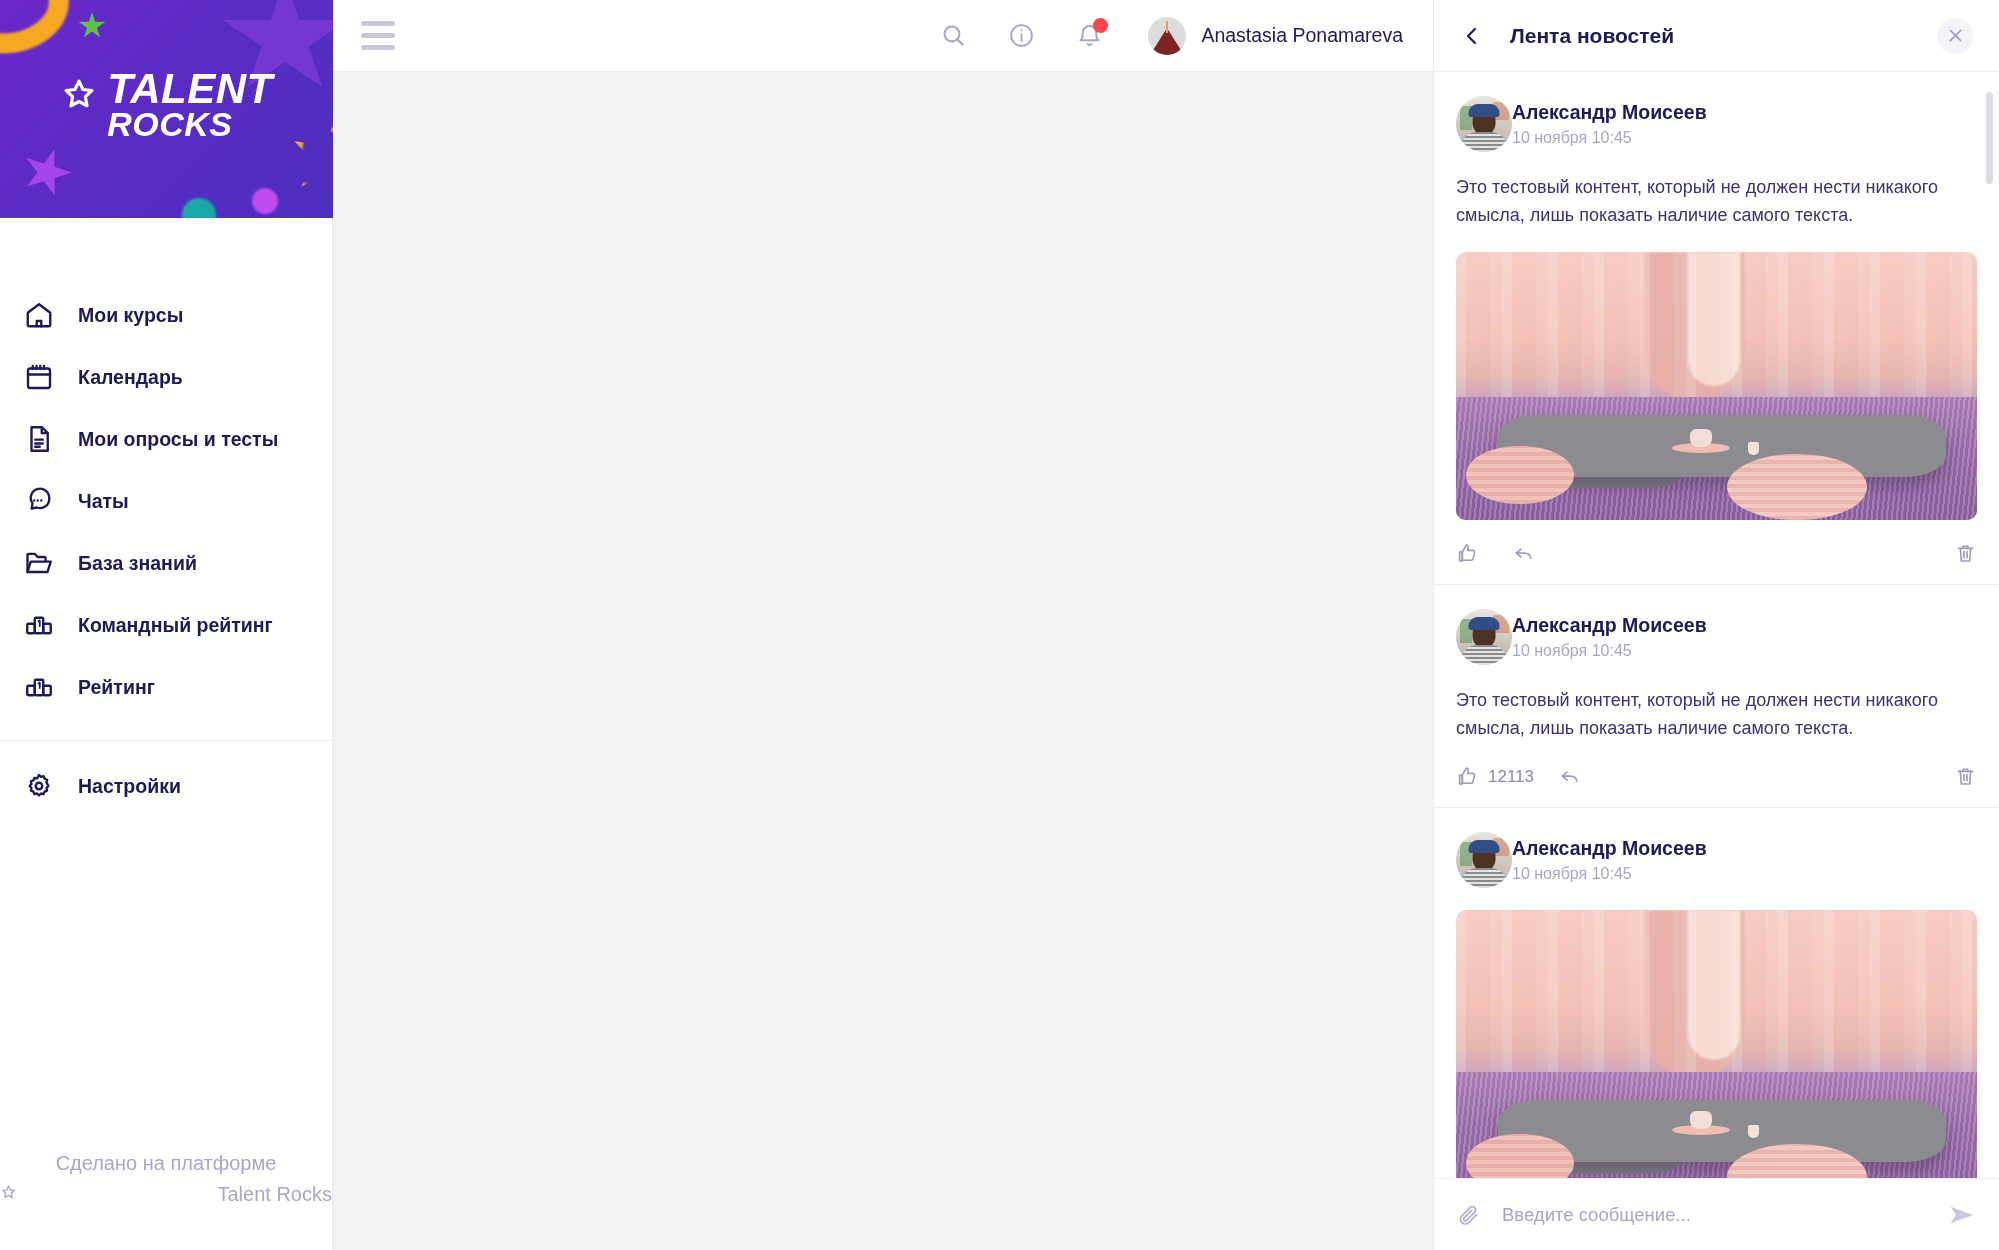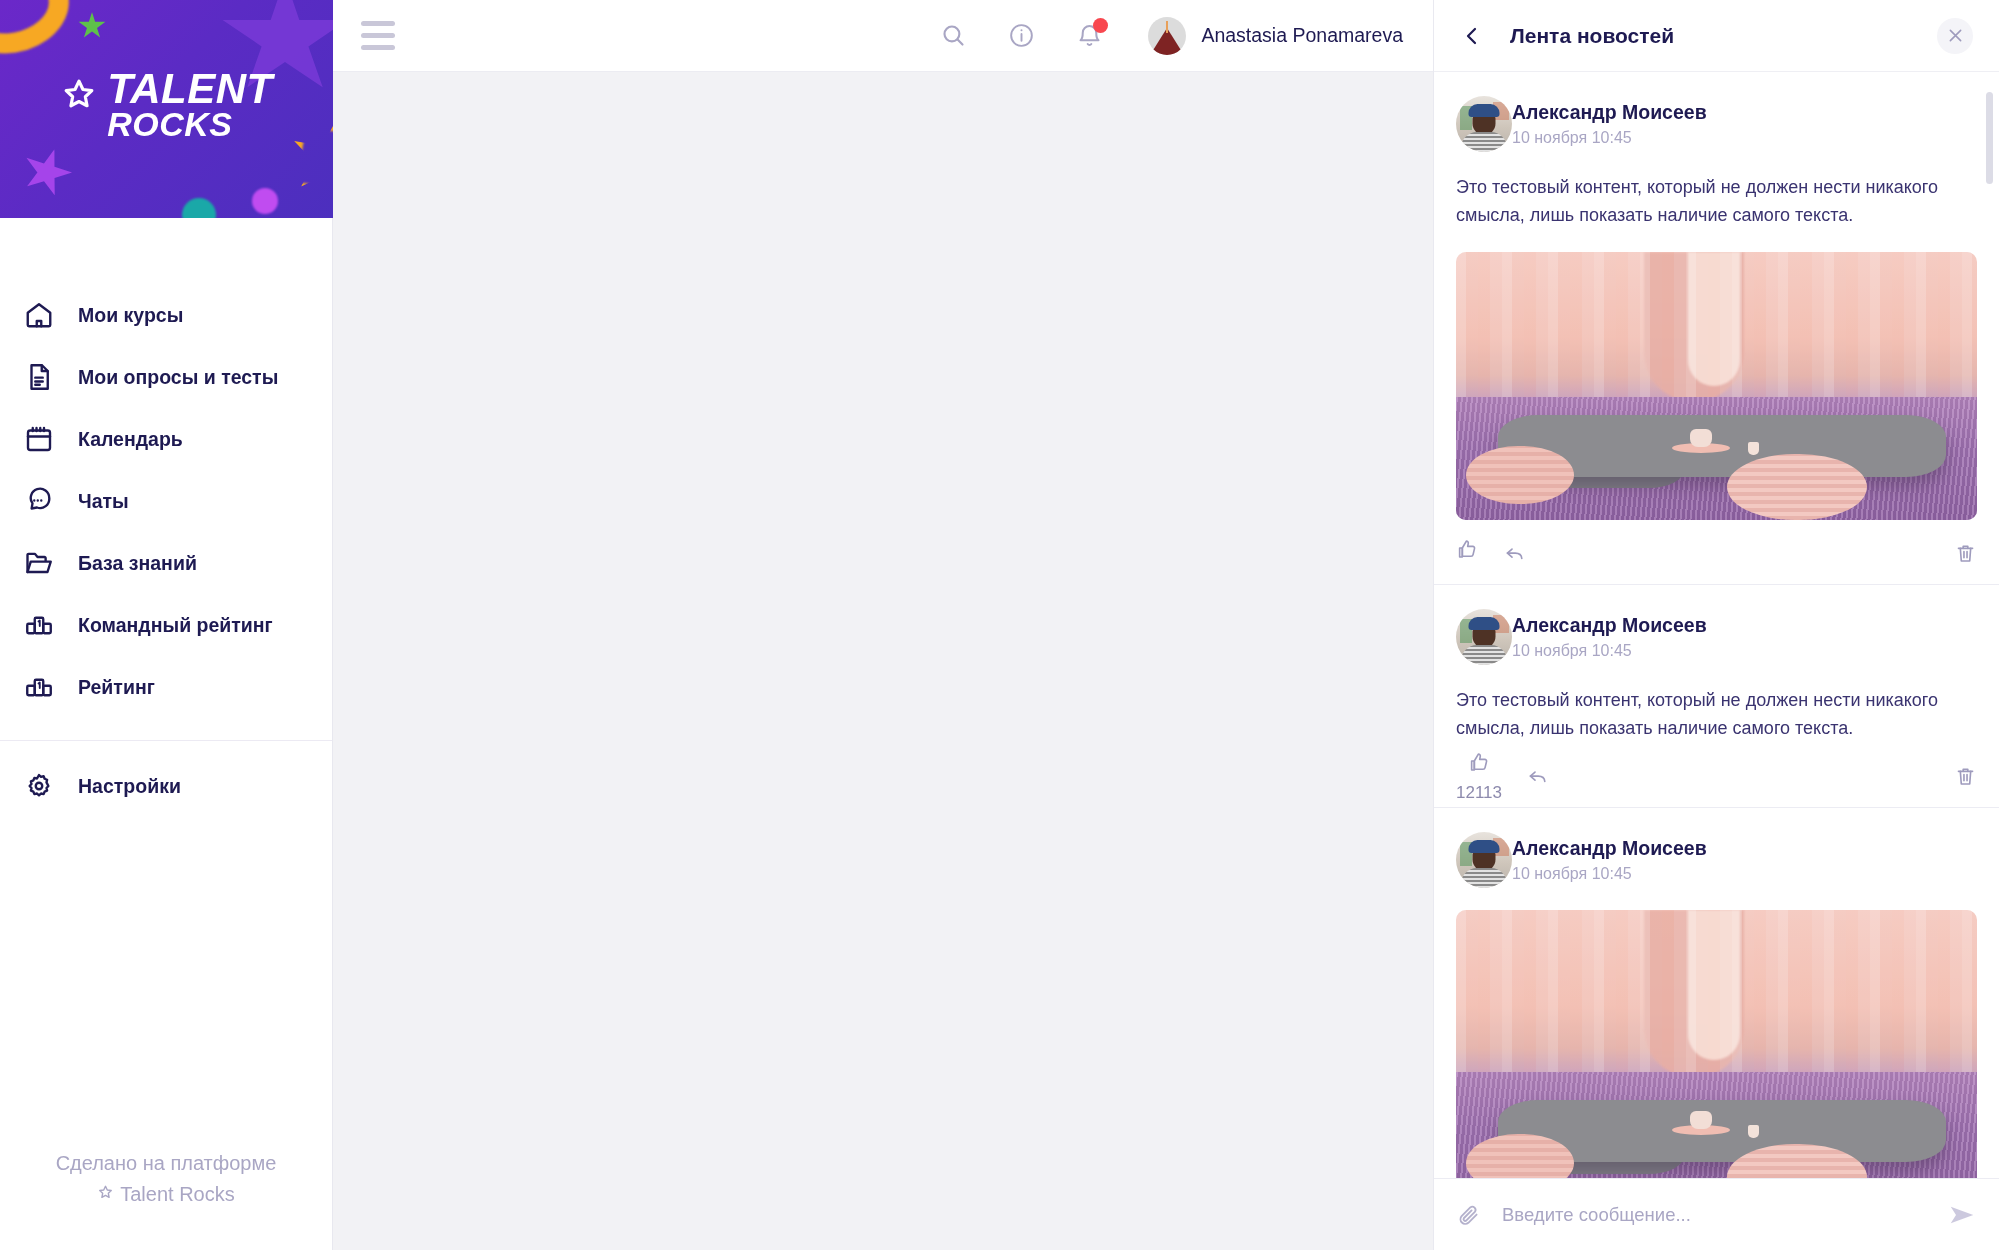--- a/index.html
+++ b/index.html
@@ -71,21 +71,21 @@
     cursor: pointer; color: #1e1a52;
   }
   .nav-ico { width: 34px; height: 34px; flex: none; display: flex; align-items: center; justify-content: center; }
   .nav-label { font-size: 19.5px; font-weight: 700; color: #1e1a52; white-space: nowrap; }
   .nav-sep { height: 1px; background: #eceaf3; margin: 22px 0 14px 0; }
   .sb-spacer { flex: 1 1 auto; }
   .sb-footer {
     padding-bottom: 40px; text-align: center;
     color: #a9a6c4; font-size: 20px; line-height: 1.55;
   }
-  .sb-footer .row2 { display: flex; align-items: center; justify-content: center; gap: 6px; }
+  .sb-footer .row2 { display: flex; align-items: center; justify-content: space-between; gap: 6px; }
 
   
   .center { flex: 1 1 auto; display: flex; flex-direction: column; min-width: 0; background: #f2f2f5; }
   .topbar {
     height: 72px; background: #ffffff; border-bottom: 1px solid #ececf2;
     display: flex; align-items: center; padding: 0 0 0 28px; flex: none;
   }
   .hamburger { width: 44px; height: 44px; display: flex; flex-direction: column; justify-content: center; gap: 7px; cursor: pointer; }
   .hamburger span { display: block; width: 34px; height: 5px; border-radius: 3px; background: #c9c7d8; }
   .topbar-right { margin-left: auto; display: flex; align-items: center; gap: 34px; padding-right: 30px; }
@@ -170,21 +170,21 @@
     background: #7f7f86; border-radius: 36px / 20px; }
   .img-pouf1 { position: absolute; left: 2%; bottom: 6%; width: 108px; height: 58px;
     background: repeating-linear-gradient(0deg,#e6b0a8 0 4px,#f0c2ba 4px 8px); border-radius: 54px/30px; }
   .img-pouf2 { position: absolute; left: 52%; bottom: 0%; width: 140px; height: 66px;
     background: repeating-linear-gradient(0deg,#e8b4ad 0 4px,#f3c9c2 4px 8px); border-radius: 70px/34px; }
   .img-pot { position: absolute; left: 45%; bottom: 27%; width: 22px; height: 18px; background: #f2ded6; border-radius: 6px 6px 8px 8px; }
   .img-cup { position: absolute; left: 56%; bottom: 24%; width: 11px; height: 13px; background: #f3e2da; border-radius: 2px 2px 5px 5px; }
   .img-tray { position: absolute; left: 41.5%; bottom: 25%; width: 58px; height: 10px; background: #f0bdb2; border-radius: 50%; }
 
   .p-actions { display: flex; align-items: center; gap: 24px; height: 60px; margin-top: 4px; }
-  .act { display: flex; align-items: center; gap: 9px; cursor: pointer; color: #9e9bbd; flex-direction: column; }
+  .act { display: flex; align-items: center; gap: 9px; cursor: pointer; color: #9e9bbd; }
   .act-count { font-size: 17px; color: #8d8aad; }
   .act-del { margin-left: auto; cursor: pointer; }
 
   .composer {
     height: 72px; flex: none; background: #ffffff; border-top: 1px solid #ececf3;
     display: flex; align-items: center; gap: 20px; padding: 0 22px;
   }
   .clip { cursor: pointer; display: flex; align-items: center; }
   .msg-input {
     flex: 1 1 auto; border: none; outline: none; background: transparent;
@@ -230,37 +230,37 @@
             <path d="M3 10.2L12 3.4l9 6.8V20a1 1 0 0 1-1 1H4a1 1 0 0 1-1-1z"></path>
             <path d="M10.2 21v-4.2h3.6V21"></path>
           </svg>
         </span>
         <span class="nav-label">Мои курсы</span>
       </div>
 
       <div class="nav-item">
         <span class="nav-ico">
           <svg width="30" height="30" viewBox="0 0 24 24" fill="none" stroke="#1e1a52" stroke-width="1.9" stroke-linecap="round" stroke-linejoin="round">
+            <rect x="3.2" y="5.2" width="17.6" height="15.6" rx="1.8"></rect>
+            <path d="M3.2 10h17.6"></path>
+            <path d="M7 3.2v2.4M10 3.2v2.4M13 3.2v2.4M16 3.2v2.4"></path>
+          </svg>
+        </span>
+        <span class="nav-label">Календарь</span>
+      </div>
+
+      <div class="nav-item">
+        <span class="nav-ico">
+          <svg width="30" height="30" viewBox="0 0 24 24" fill="none" stroke="#1e1a52" stroke-width="1.9" stroke-linecap="round" stroke-linejoin="round">
             <path d="M6 2.6h8.4L19 7.2V21.4H6z"></path>
             <path d="M14.2 2.8v4.4H18.8"></path>
             <path d="M9 12.5h6M9 15.6h6M9 18.2h3.6"></path>
           </svg>
         </span>
         <span class="nav-label">Мои опросы и тесты</span>
-      </div>
-
-      <div class="nav-item">
-        <span class="nav-ico">
-          <svg width="30" height="30" viewBox="0 0 24 24" fill="none" stroke="#1e1a52" stroke-width="1.9" stroke-linecap="round" stroke-linejoin="round">
-            <rect x="3.2" y="5.2" width="17.6" height="15.6" rx="1.8"></rect>
-            <path d="M3.2 10h17.6"></path>
-            <path d="M7 3.2v2.4M10 3.2v2.4M13 3.2v2.4M16 3.2v2.4"></path>
-          </svg>
-        </span>
-        <span class="nav-label">Календарь</span>
       </div>
 
       <div class="nav-item">
         <span class="nav-ico">
           <svg width="30" height="30" viewBox="0 0 24 24" fill="none" stroke="#1e1a52" stroke-width="1.9" stroke-linecap="round" stroke-linejoin="round">
             <path d="M20.2 9.6a7.4 7.4 0 1 0-13.4 4.3l-.7 4.1 4.3-.8a7.4 7.4 0 0 0 9.8-7.6z"></path>
             <path d="M8.2 11.6h.02M11 11.6h.02M13.8 11.6h.02"></path>
           </svg>
         </span>
         <span class="nav-label">Чаты</span>

